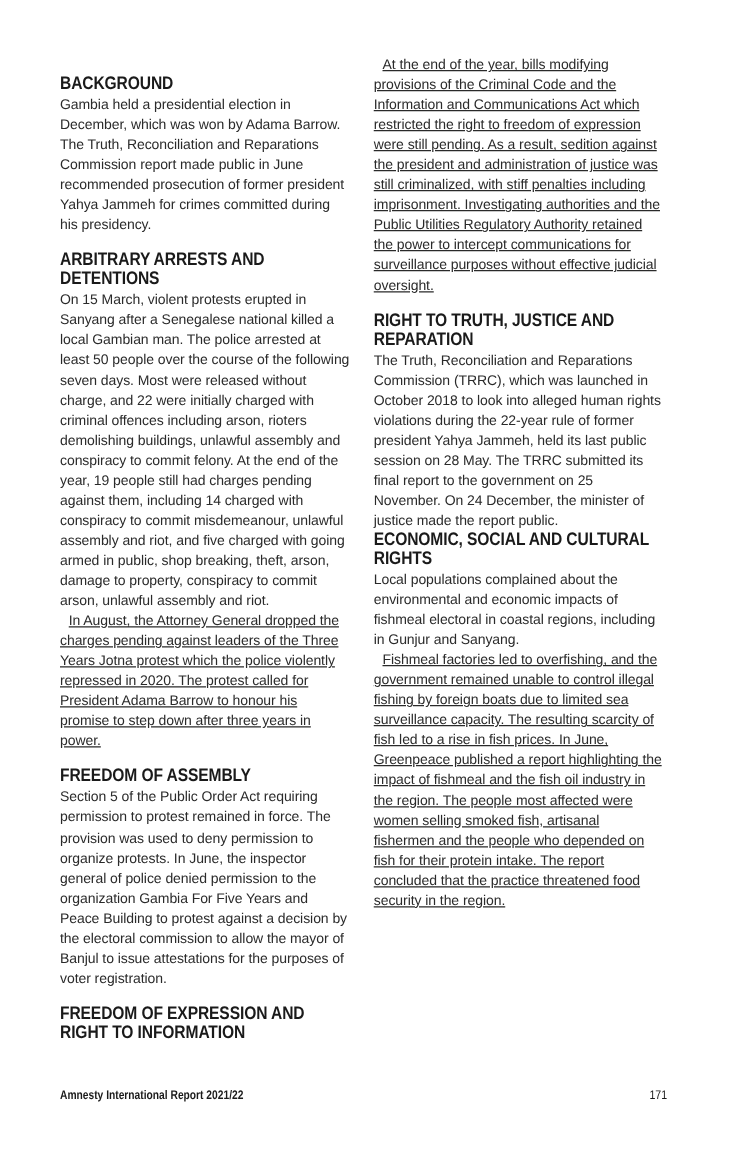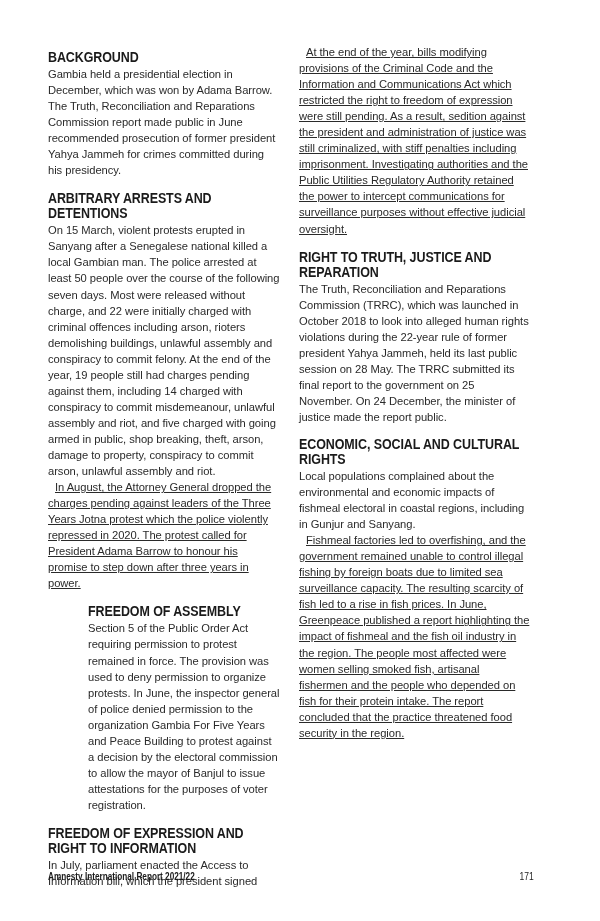--- a/index.html
+++ b/index.html
@@ -10,21 +10,21 @@
     body {
       width: 600px;
       height: 921px;
       position: relative;
       overflow: hidden;
       color: #231f20;
       font-family: "Liberation Sans", sans-serif;
     }
     .column {
       position: absolute;
-      top: 50px;
+      top: 60px;
       width: 232px;
     }
     .col-left { left: 48px; }
     .col-right { left: 299px; top: 46px; }
     .section { margin: 0 0 14px 0; }
     .heading {
       font-family: "Liberation Sans", sans-serif;
       font-weight: bold;
       font-size: 14.5px;
       line-height: 15px;
@@ -77,39 +77,38 @@
     <div class="heading">BACKGROUND</div>
     <p class="para">Gambia held a presidential election in December, which was won by Adama Barrow. The Truth, Reconciliation and Reparations Commission report made public in June recommended prosecution of former president Yahya Jammeh for crimes committed during his presidency.</p>
   </div>
 
   <div class="section" style="margin-bottom:13px;">
     <div class="heading">ARBITRARY ARRESTS AND DETENTIONS</div>
     <p class="para">On 15 March, violent protests erupted in Sanyang after a Senegalese national killed a local Gambian man. The police arrested at least 50 people over the course of the following seven days. Most were released without charge, and 22 were initially charged with criminal offences including arson, rioters demolishing buildings, unlawful assembly and conspiracy to commit felony. At the end of the year, 19 people still had charges pending against them, including 14 charged with conspiracy to commit misdemeanour, unlawful assembly and riot, and five charged with going armed in public, shop breaking, theft, arson, damage to property, conspiracy to commit arson, unlawful assembly and riot.</p>
     <p class="para indent">In August, the Attorney General dropped the charges pending against leaders of the Three Years Jotna protest which the police violently repressed in 2020. The protest called for President Adama Barrow to honour his promise to step down after three years in power.</p>
   </div>
 
-  <div class="section" style="margin-bottom:13px;margin-left:40px;">
+  <div class="section" style="margin-bottom:13px;">
     <div class="heading">FREEDOM OF ASSEMBLY</div>
     <p class="para">Section 5 of the Public Order Act requiring permission to protest remained in force. The provision was used to deny permission to organize protests. In June, the inspector general of police denied permission to the organization Gambia For Five Years and Peace Building to protest against a decision by the electoral commission to allow the mayor of Banjul to issue attestations for the purposes of voter registration.</p>
   </div>
 
   <div class="section">
     <div class="heading" style="width:272px;">FREEDOM OF EXPRESSION AND RIGHT TO INFORMATION</div>
-    <p class="para">In July, parliament enacted the Access to Information bill, which the president signed</p>
   </div>
 
 </div>
 
 <div class="column col-right" style="top:44px;">
 
   <div class="section" style="margin-bottom:13px;">
     <p class="para indent">At the end of the year, bills modifying provisions of the Criminal Code and the Information and Communications Act which restricted the right to freedom of expression were still pending. As a result, sedition against the president and administration of justice was still criminalized, with stiff penalties including imprisonment. Investigating authorities and the Public Utilities Regulatory Authority retained the power to intercept communications for surveillance purposes without effective judicial oversight.</p>
   </div>
 
-  <div class="section" style="margin-bottom:12px;">
+  <div class="section" style="margin-bottom:0;">
     <div class="heading" style="width:230px;">RIGHT TO TRUTH, JUSTICE AND REPARATION</div>
     <p class="para">The Truth, Reconciliation and Reparations Commission (TRRC), which was launched in October 2018 to look into alleged human rights violations during the 22-year rule of former president Yahya Jammeh, held its last public session on 28 May. The TRRC submitted its final report to the government on 25 November. On 24 December, the minister of justice made the report public.</p>
   </div>
 
   <div class="section">
     <div class="heading" style="width:260px;">ECONOMIC, SOCIAL AND CULTURAL RIGHTS</div>
     <p class="para">Local populations complained about the environmental and economic impacts of fishmeal electoral in coastal regions, including in Gunjur and Sanyang.</p>
     <p class="para indent">Fishmeal factories led to overfishing, and the government remained unable to control illegal fishing by foreign boats due to limited sea surveillance capacity. The resulting scarcity of fish led to a rise in fish prices. In June, Greenpeace published a report highlighting the impact of fishmeal and the fish oil industry in the region. The people most affected were women selling smoked fish, artisanal fishermen and the people who depended on fish for their protein intake. The report concluded that the practice threatened food security in the region.</p>
   </div>
 

